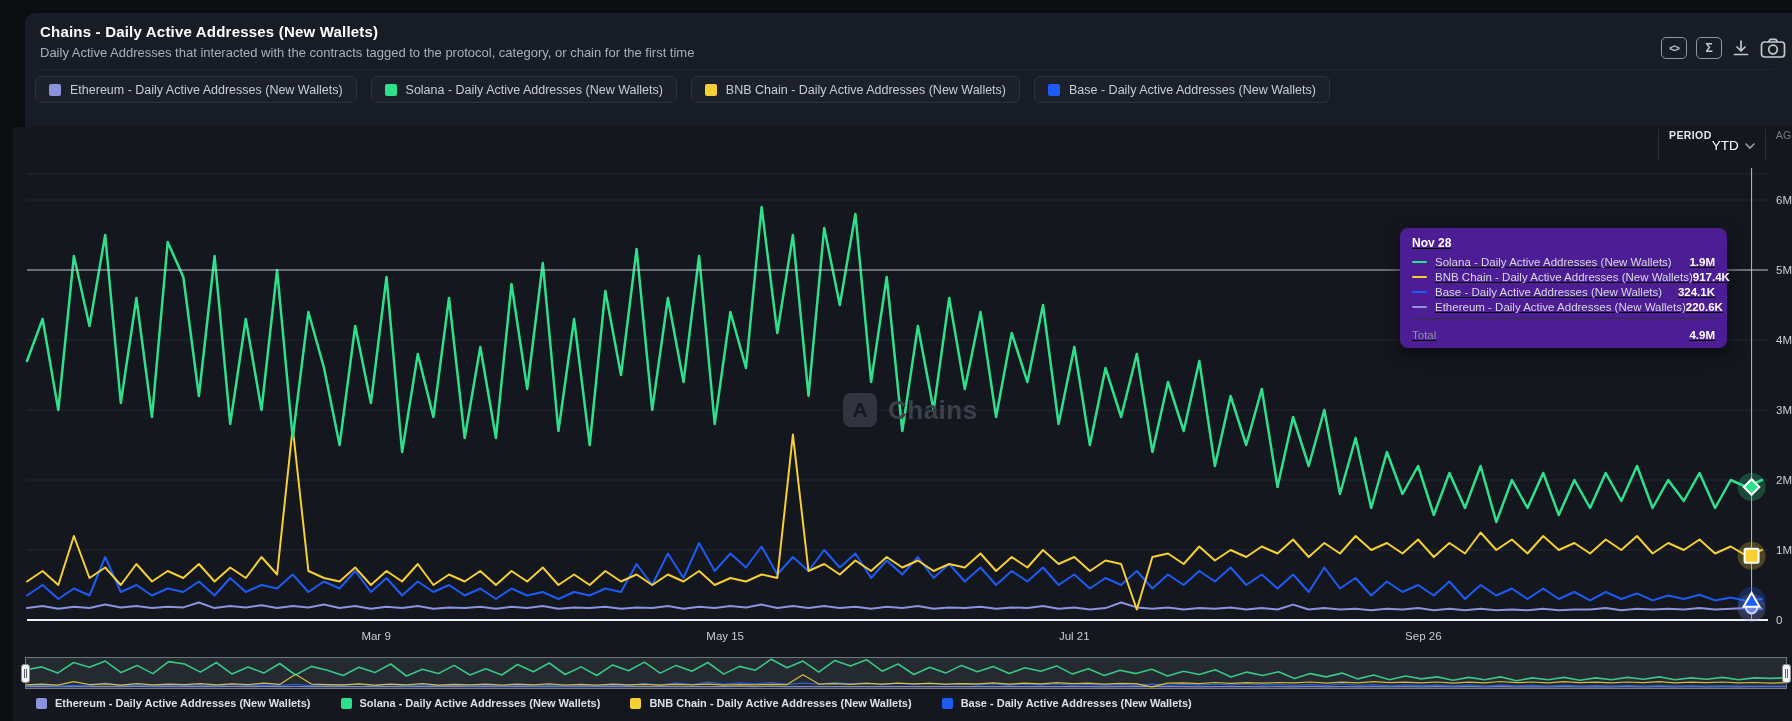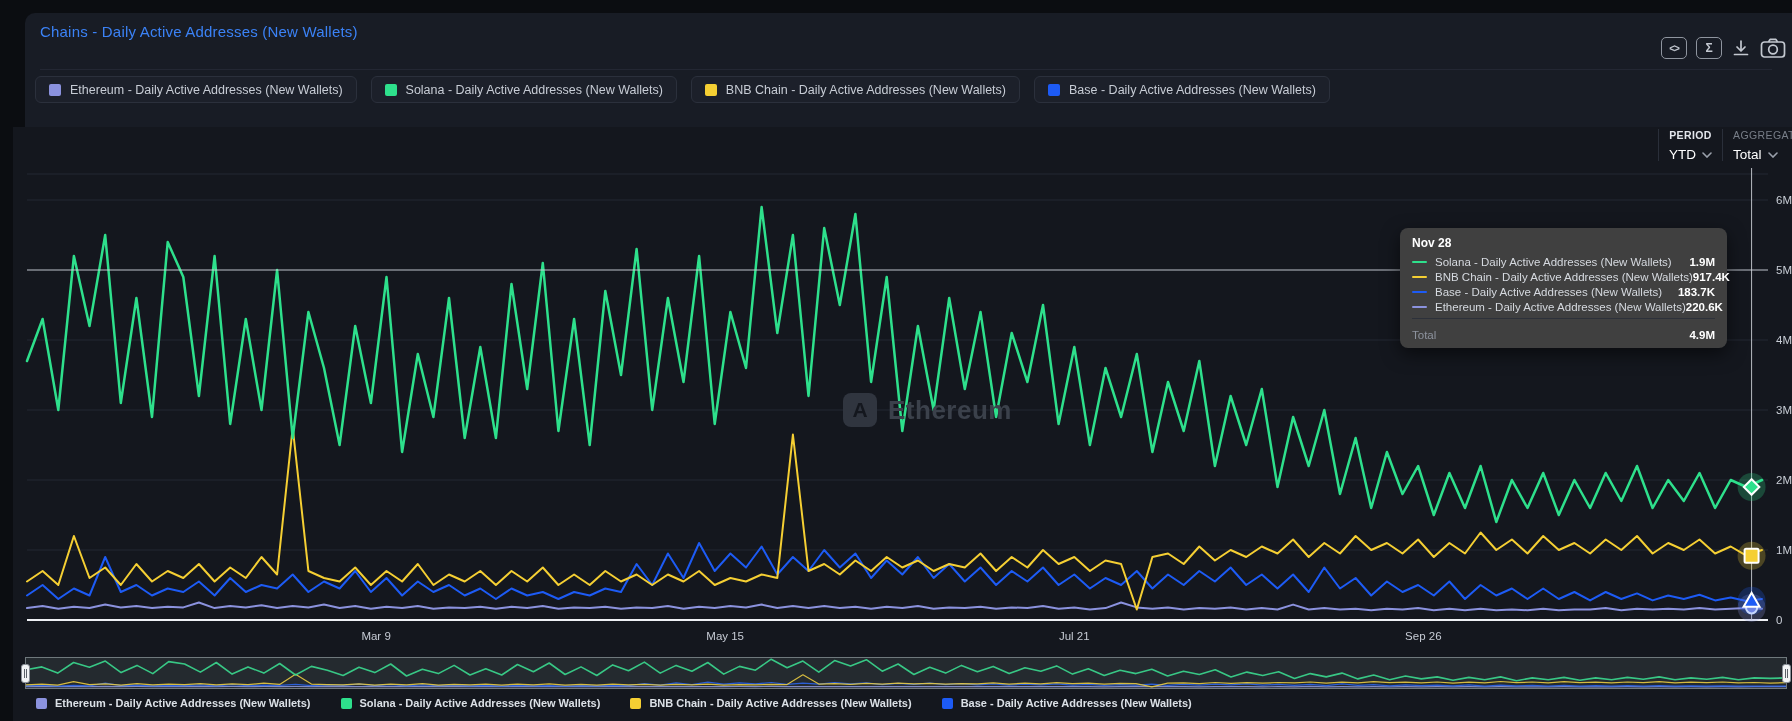--- a/index.html
+++ b/index.html
@@ -3,58 +3,58 @@
 <meta charset="utf-8">
 <style>
   * { margin:0; padding:0; box-sizing:border-box; }
   body { background:#0b0d11; font-family:"Liberation Sans", sans-serif; }
   .stage { position:relative; width:1792px; height:721px; overflow:hidden; background:#0b0d11; }
 
   
   .card { position:absolute; left:25px; top:13px; right:0; height:114px; background:#181c25;
           border-top-left-radius:10px; }
   .hdr { position:absolute; left:15px; top:10px; right:20px; height:47px; border-bottom:1px solid #232733; }
-  .title { font-size:15px; font-weight:400; color:#3b82f6; letter-spacing:.2px; }
+  .title { font-size:15px; font-weight:700; color:#ffffff; letter-spacing:.2px; }
   .subtitle { margin-top:5px; font-size:13px; color:#a9afba; }
   .toolbar { position:absolute; right:-14px; top:14px; display:flex; align-items:center; gap:9px; }
   .icon-box { width:26px; height:22px; border:1.4px solid #8f959f; border-radius:5px; color:#c3c8d0;
               display:flex; align-items:center; justify-content:center; font-weight:700; }
   .icon-plain { color:#c3c8d0; display:flex; align-items:center; }
 
   
   .chips { position:absolute; left:10px; top:63px; display:flex; gap:14px; }
   .chip { height:27px; display:flex; align-items:center; gap:9px; padding:0 13px;
           background:#1c202a; border:1px solid #2b303c; border-radius:6px; cursor:pointer; }
   .sw { width:12px; height:12px; border-radius:2px; flex:0 0 auto; }
   .chip-label { font-size:12.5px; color:#c7ccd5; white-space:nowrap; }
 
   
   .panel { position:absolute; left:13px; top:127px; right:0; bottom:0; background:#14171e; }
 
   
   .controls { position:absolute; left:1658px; top:129px; height:34px; display:flex; }
   .ctl-divider { width:1px; background:#2a2f3a; height:32px; }
-  .ctl-cell { padding:0 10px 0 10px; display:flex; flex-direction:column; justify-content:space-between;
+  .ctl-cell { padding:0 10px 0 10px; display:flex; flex-direction:row; justify-content:space-between;
               height:33px; cursor:pointer;text-align:center; }
   .ctl-label { font-size:10.5px; font-weight:700; letter-spacing:.4px; color:#e3e6ec; }
   .ctl-label.dim { color:#787e88; font-weight:400; }
   .ctl-value { font-size:13.5px; color:#ffffff; display:flex; align-items:center; gap:6px; }
 
   svg.chartsvg { position:absolute; left:0; top:0; }
 
   
   .watermark { position:absolute; left:843px; top:393px; display:flex; align-items:center; gap:11px;
                pointer-events:none; }
   .wm-box { width:34px; height:34px; border-radius:8px; background:#30353f; display:flex; align-items:center;
             justify-content:center; font-size:21px; font-weight:800; color:#14171e; }
   .wm-text { font-size:26px; font-weight:700; color:#3b414b; letter-spacing:.5px; }
 
   
-  .tooltip { position:absolute; left:1400px; top:228px; width:327px; background:#404040; border-radius:8px;
-             padding:8px 12px 7px 12px; box-shadow:0 6px 18px rgba(0,0,0,.55); }
+  .tooltip { position:absolute; left:1400px; top:228px; width:327px; background:#4c1d95; border-radius:8px;
+             padding:8px 12px 7px 12px; box-shadow:0 6px 18px rgba(0,0,0,.55);text-decoration:underline; }
   .tt-title { font-size:12px; font-weight:700; color:#ffffff; margin-bottom:4px; }
   .tt-row { display:flex; align-items:center; height:15px; font-size:11.5px; }
   .tt-dash { width:15px; height:2px; border-radius:1px; margin-right:8px; flex:0 0 auto; }
   .tt-label { color:#d5d9df; flex:1; white-space:nowrap; }
   .tt-value { color:#ffffff; font-weight:700; }
   .tt-total { display:flex; margin-top:4px; padding-top:10px; border-top:1px solid #2d313a; font-size:11.5px; }
   .tt-total-label { color:#8d939e; flex:1; }
 
   
   .minimap { position:absolute; left:25px; top:657px; width:1762px; height:32px;
@@ -70,20 +70,21 @@
   .bleg-label { font-size:11px; font-weight:700; color:#dbe0e6; white-space:nowrap; }
 </style>
 </head>
 <body>
 
 <div class="stage">
 
   <div class="card">
     <div class="hdr">
       <div class="title">Chains - Daily Active Addresses (New Wallets)</div>
+      <div class="subtitle">Daily Active Addresses that interacted with the contracts tagged to the protocol, category, or chain for the first time</div>
       <div class="toolbar">
         <div class="icon-box" style="font-size:10px; letter-spacing:-1px;">&lt;&gt;</div>
         <div class="icon-box" style="font-size:12px;">Σ</div>
         <div class="icon-plain">
           <svg width="20" height="20" viewBox="0 0 20 20" fill="none" stroke="#c3c8d0" stroke-width="1.7" stroke-linecap="round" stroke-linejoin="round">
             <path d="M10 3v9"></path>
               <path d="M6 9l4 4 4-4"></path>
               <path d="M3.5 16.5h13"></path>
           </svg>
         </div>
@@ -176,40 +177,40 @@
       <circle cx="1751.5795795795796" cy="487" r="14" fill="#2ee08c" opacity="0.25"></circle>
       <rect x="1746.0795795795796" y="481.5" width="11" height="11" transform="rotate(45 1751.5795795795796 487)" fill="#2ee08c" stroke="#ffffff" stroke-width="2"></rect>
       <polyline points="26.0,686.7 41.9,686.5 57.7,686.7 73.6,686.6 89.4,686.7 105.3,686.4 121.1,686.6 137.0,686.5 152.8,686.7 168.7,686.6 184.6,686.6 200.4,686.3 216.3,686.7 232.1,686.5 248.0,686.6 263.8,686.5 279.7,686.7 295.5,686.5 311.4,686.6 327.3,686.4 343.1,686.7 359.0,686.5 374.8,686.7 390.7,686.6 406.5,686.7 422.4,686.5 438.3,686.7 454.1,686.6 470.0,686.7 485.8,686.6 501.7,686.7 517.5,686.6 533.4,686.7 549.2,686.5 565.1,686.7 581.0,686.6 596.8,686.7 612.7,686.6 628.5,686.7 644.4,686.6 660.2,686.7 676.1,686.5 691.9,686.7 707.8,686.6 723.7,686.7 739.5,686.5 755.4,686.6 771.2,686.4 787.1,686.7 802.9,686.5 818.8,686.7 834.6,686.5 850.5,686.7 866.4,686.6 882.2,686.7 898.1,686.6 913.9,686.7 929.8,686.5 945.6,686.7 961.5,686.6 977.4,686.7 993.2,686.6 1009.1,686.7 1024.9,686.6 1040.8,686.7 1056.6,686.5 1072.5,686.7 1088.3,686.6 1104.2,686.8 1120.1,686.7 1135.9,686.3 1151.8,686.6 1167.6,686.7 1183.5,686.6 1199.3,686.8 1215.2,686.7 1231.0,686.7 1246.9,686.6 1262.8,686.8 1278.6,686.7 1294.5,686.8 1310.3,686.4 1326.2,686.8 1342.0,686.7 1357.9,686.8 1373.7,686.7 1389.6,686.8 1405.5,686.7 1421.3,686.8 1437.2,686.7 1453.0,686.8 1468.9,686.7 1484.7,686.8 1500.6,686.7 1516.5,686.8 1532.3,686.8 1548.2,686.8 1564.0,686.7 1579.9,686.8 1595.7,686.8 1611.6,686.8 1627.4,686.7 1643.3,686.8 1659.2,686.7 1675.0,686.8 1690.9,686.7 1706.7,686.8 1722.6,686.7 1738.4,686.8 1754.3,686.7 1770.1,686.7 1786.0,686.7" fill="none" stroke="#8b92de" stroke-width="1.2" opacity="0.9" stroke-linejoin="round"></polyline>
       <polyline points="26.0,685.8 41.9,685.1 57.7,686.1 73.6,685.3 89.4,685.8 105.3,683.2 121.1,685.6 137.0,685.1 152.8,685.8 168.7,685.3 184.6,685.6 200.4,684.9 216.3,685.8 232.1,684.6 248.0,685.6 263.8,685.1 279.7,685.3 295.5,684.4 311.4,685.6 327.3,684.9 343.1,685.3 359.0,684.1 374.8,685.6 390.7,684.6 406.5,685.8 422.4,684.9 438.3,685.6 454.1,685.1 470.0,685.8 485.8,685.3 501.7,686.1 517.5,685.3 533.4,685.8 549.2,685.6 565.1,686.1 581.0,685.6 596.8,685.8 612.7,685.3 628.5,685.6 644.4,683.7 660.2,685.1 676.1,682.9 691.9,684.6 707.8,682.2 723.7,684.1 739.5,682.9 755.4,683.9 771.2,682.5 787.1,684.4 802.9,683.2 818.8,684.1 834.6,682.7 850.5,683.9 866.4,682.9 882.2,684.6 898.1,683.4 913.9,684.4 929.8,683.2 945.6,684.6 961.5,683.7 977.4,684.9 993.2,683.9 1009.1,685.1 1024.9,684.1 1040.8,684.9 1056.6,683.9 1072.5,685.1 1088.3,684.4 1104.2,685.3 1120.1,684.6 1135.9,685.1 1151.8,684.1 1167.6,685.3 1183.5,684.4 1199.3,685.1 1215.2,684.1 1231.0,684.9 1246.9,683.9 1262.8,685.1 1278.6,684.4 1294.5,685.3 1310.3,684.4 1326.2,685.6 1342.0,683.9 1357.9,685.3 1373.7,684.6 1389.6,685.8 1405.5,684.9 1421.3,685.6 1437.2,685.1 1453.0,685.8 1468.9,684.9 1484.7,686.1 1500.6,685.1 1516.5,685.8 1532.3,685.3 1548.2,686.1 1564.0,685.3 1579.9,686.1 1595.7,685.6 1611.6,686.2 1627.4,685.6 1643.3,686.1 1659.2,685.7 1675.0,686.2 1690.9,685.8 1706.7,686.1 1722.6,685.8 1738.4,686.2 1754.3,686.0 1770.1,686.2 1786.0,686.1" fill="none" stroke="#1d5bf5" stroke-width="1.2" opacity="0.9" stroke-linejoin="round"></polyline>
       <polyline points="26.0,684.9 41.9,684.1 57.7,685.1 73.6,681.7 89.4,684.6 105.3,683.9 121.1,685.1 137.0,683.7 152.8,684.9 168.7,684.1 184.6,684.6 200.4,683.7 216.3,684.9 232.1,683.9 248.0,684.6 263.8,683.2 279.7,684.4 295.5,674.3 311.4,684.1 327.3,684.6 343.1,684.9 359.0,683.9 374.8,685.1 390.7,684.1 406.5,684.9 422.4,683.7 438.3,685.1 454.1,684.4 470.0,684.9 485.8,684.1 501.7,685.1 517.5,684.1 533.4,684.9 549.2,683.9 565.1,685.1 581.0,684.4 596.8,685.1 612.7,684.1 628.5,684.9 644.4,684.4 660.2,685.1 676.1,684.4 691.9,684.9 707.8,684.1 723.7,685.1 739.5,684.6 755.4,684.9 771.2,684.4 787.1,684.6 802.9,674.8 818.8,684.1 834.6,683.7 850.5,684.4 866.4,683.4 882.2,684.1 898.1,683.2 913.9,683.9 929.8,683.4 945.6,684.1 961.5,683.7 977.4,683.9 993.2,682.9 1009.1,684.1 1024.9,683.2 1040.8,683.9 1056.6,682.7 1072.5,683.7 1088.3,683.2 1104.2,684.1 1120.1,683.4 1135.9,683.7 1151.8,686.8 1167.6,683.2 1183.5,682.9 1199.3,683.7 1215.2,682.5 1231.0,683.4 1246.9,682.7 1262.8,683.2 1278.6,682.5 1294.5,682.9 1310.3,682.0 1326.2,683.2 1342.0,682.2 1357.9,682.9 1373.7,681.7 1389.6,682.7 1405.5,682.2 1421.3,682.9 1437.2,682.0 1453.0,683.2 1468.9,682.2 1484.7,682.9 1500.6,681.5 1516.5,682.7 1532.3,682.0 1548.2,682.9 1564.0,681.7 1579.9,682.7 1595.7,682.2 1611.6,682.9 1627.4,682.0 1643.3,682.7 1659.2,681.7 1675.0,682.9 1690.9,682.2 1706.7,682.7 1722.6,682.0 1738.4,682.9 1754.3,682.5 1770.1,683.1 1786.0,682.7" fill="none" stroke="#f5cf33" stroke-width="1.2" opacity="0.9" stroke-linejoin="round"></polyline>
       <polyline points="26.0,669.7 41.9,666.9 57.7,673.1 73.6,662.5 89.4,667.3 105.3,661.1 121.1,672.6 137.0,665.4 152.8,673.6 168.7,661.6 184.6,664.0 200.4,672.1 216.3,662.5 232.1,674.1 248.0,666.9 263.8,673.1 279.7,663.5 295.5,675.0 311.4,666.4 327.3,670.2 343.1,675.5 359.0,667.3 374.8,672.6 390.7,664.0 406.5,676.0 422.4,669.3 438.3,673.6 454.1,665.4 470.0,675.0 485.8,668.8 501.7,675.0 517.5,664.5 533.4,671.7 549.2,663.0 565.1,674.5 581.0,666.9 596.8,675.5 612.7,664.9 628.5,670.7 644.4,662.1 660.2,673.1 676.1,665.4 691.9,671.2 707.8,662.5 723.7,674.1 739.5,666.4 755.4,670.2 771.2,659.2 787.1,667.8 802.9,661.1 818.8,672.1 834.6,660.6 850.5,665.9 866.4,659.7 882.2,671.2 898.1,664.0 913.9,674.5 929.8,667.3 945.6,673.1 961.5,665.4 977.4,671.7 993.2,666.4 1009.1,673.6 1024.9,667.8 1040.8,671.2 1056.6,665.9 1072.5,674.1 1088.3,668.8 1104.2,675.5 1120.1,670.2 1135.9,673.6 1151.8,669.3 1167.6,676.0 1183.5,671.2 1199.3,674.5 1215.2,669.7 1231.0,676.9 1246.9,672.1 1262.8,675.5 1278.6,671.7 1294.5,678.4 1310.3,673.6 1326.2,676.9 1342.0,673.1 1357.9,678.9 1373.7,675.0 1389.6,679.8 1405.5,676.0 1421.3,678.9 1437.2,676.9 1453.0,680.3 1468.9,677.4 1484.7,679.8 1500.6,676.9 1516.5,680.8 1532.3,677.9 1548.2,679.8 1564.0,677.4 1579.9,680.3 1595.7,677.9 1611.6,679.8 1627.4,677.4 1643.3,679.3 1659.2,676.9 1675.0,679.8 1690.9,677.9 1706.7,679.3 1722.6,677.4 1738.4,679.8 1754.3,677.9 1770.1,678.4 1786.0,677.9" fill="none" stroke="#2ee08c" stroke-width="1.6" opacity="0.9" stroke-linejoin="round"></polyline>
     </svg>
 
   <div class="watermark">
     <div class="wm-box">A</div>
-    <div class="wm-text">Ethereum</div>
+    <div class="wm-text">Chains</div>
   </div>
 
   <div class="tooltip">
     <div class="tt-title">Nov 28</div>
     <div id="ttRows">
         <div class="tt-row">
        <span class="tt-dash" style="background:#2ee08c"></span>
        <span class="tt-label">Solana - Daily Active Addresses (New Wallets)</span>
        <span class="tt-value">1.9M</span>
         </div>
         <div class="tt-row">
        <span class="tt-dash" style="background:#f5cf33"></span>
        <span class="tt-label">BNB Chain - Daily Active Addresses (New Wallets)</span>
        <span class="tt-value">917.4K</span>
         </div>
         <div class="tt-row">
        <span class="tt-dash" style="background:#1d5bf5"></span>
        <span class="tt-label">Base - Daily Active Addresses (New Wallets)</span>
-       <span class="tt-value">183.7K</span>
+       <span class="tt-value">324.1K</span>
         </div>
         <div class="tt-row">
        <span class="tt-dash" style="background:#8b92de"></span>
        <span class="tt-label">Ethereum - Daily Active Addresses (New Wallets)</span>
        <span class="tt-value">220.6K</span>
         </div>
       </div>
     <div class="tt-total">
       <span class="tt-total-label">Total</span>
       <span class="tt-value">4.9M</span>

